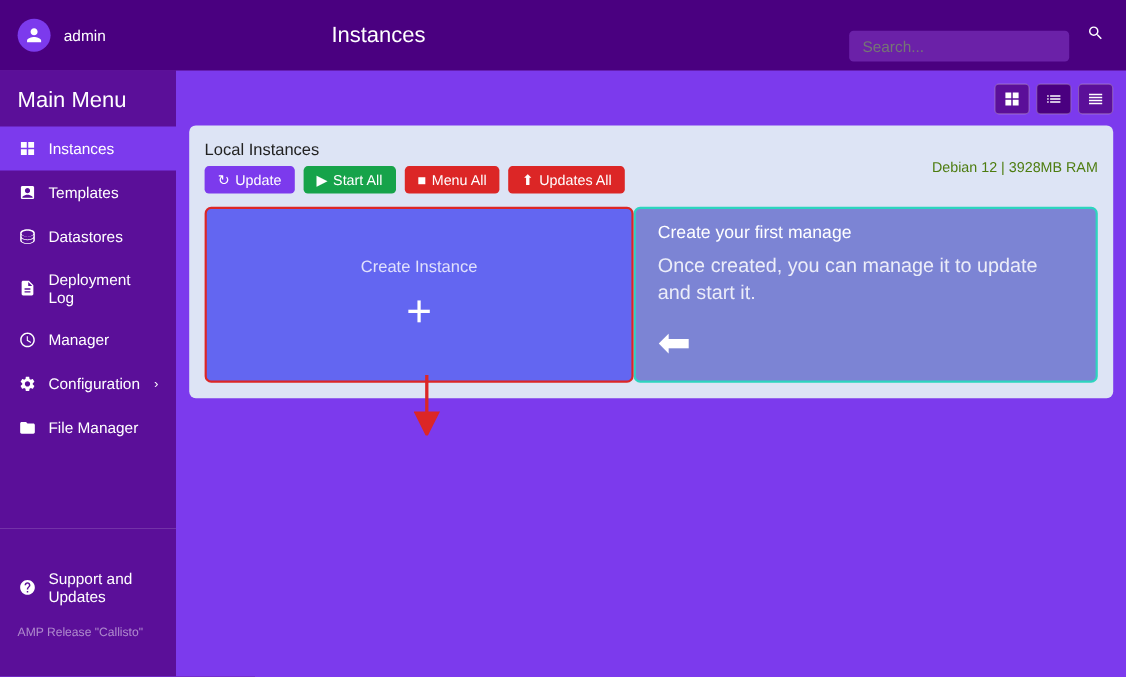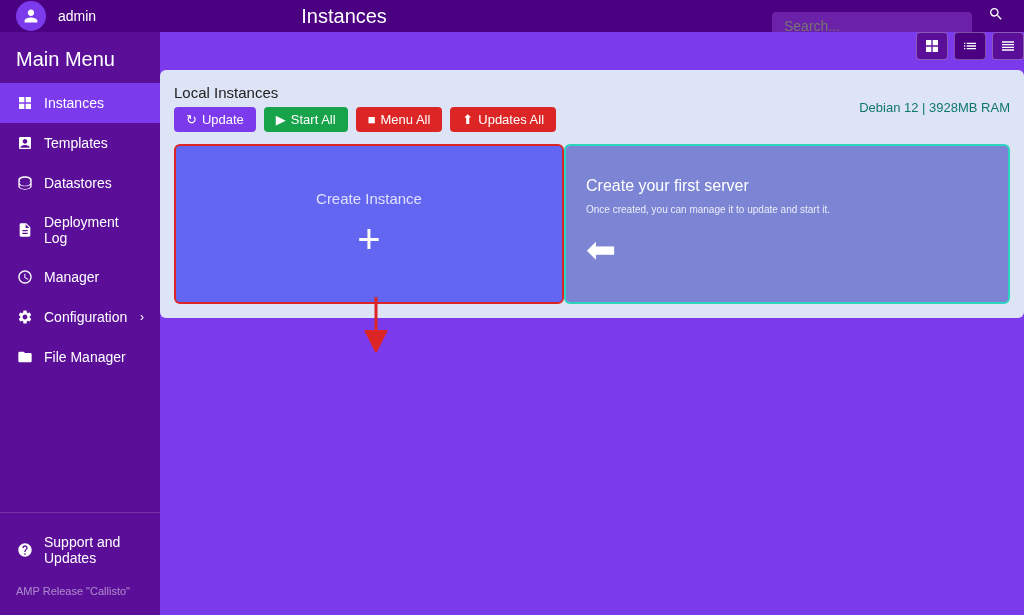--- a/index.html
+++ b/index.html
@@ -8,21 +8,21 @@
       height: 615px;
       font-family: 'Segoe UI', Arial, sans-serif;
       background: #6b21a8;
       overflow: hidden;
       display: flex;
       flex-direction: column;
     }
 
     
     .topbar {
-      height: 32px;
+      height: 64px;
       background: #4a0080;
       display: flex;
       align-items: center;
       padding: 0 16px;
       gap: 12px;
       flex-shrink: 0;
     }
     .topbar-avatar {
       width: 30px;
       height: 30px;
@@ -109,33 +109,34 @@
       flex-shrink: 0;
     }
     .sidebar-chevron {
       margin-left: auto;
       font-size: 12px;
     }
     .sidebar-spacer {
       flex: 1;
     }
     .sidebar-bottom {
-      padding: 10px 0;
+      padding: 26px 0;
       border-top: 1px solid rgba(255,255,255,0.15);
     }
     .sidebar-version {
       color: rgba(255,255,255,0.5);
       font-size: 11px;
       padding: 8px 16px;
     }
 
     
     .content {
       flex: 1;
       background: #7c3aed;
+      padding: 12px;
       overflow: auto;
     }
     .content-header {
       display: flex;
       justify-content: flex-end;
       gap: 6px;
       margin-bottom: 10px;
     }
     .view-btn {
       width: 32px;
@@ -166,21 +167,21 @@
       justify-content: space-between;
       margin-bottom: 12px;
     }
     .instances-panel-title {
       font-size: 15px;
       color: #222;
       font-weight: 500;
     }
     .instances-panel-info {
       font-size: 13px;
-      color: #0f766e;
+      color: #4d7c0f;
       text-align: right;
       line-height: 1.5;
     }
     .panel-actions {
       display: flex;
       gap: 8px;
       margin-top: 6px;
     }
     .action-btn {
       display: flex;
@@ -255,21 +256,21 @@
       justify-content: center;
       gap: 8px;
     }
     .info-card-title {
       color: white;
       font-size: 16px;
       font-weight: 500;
     }
     .info-card-desc {
       color: rgba(255,255,255,0.85);
-      font-size: 10px;
+      font-size: 18px;
       line-height: 1.4;
     }
     .info-card-arrow {
       font-size: 36px;
       color: white;
       margin-top: 4px;
     }
 
     
     svg {
@@ -439,20 +440,20 @@
             <defs>
               <marker id="arrowhead" markerWidth="8" markerHeight="8" refX="4" refY="4" orient="auto">
                 <path d="M0,0 L8,4 L0,8 Z" fill="#dc2626"></path>
               </marker>
             </defs>
             <line x1="30" y1="5" x2="30" y2="50" stroke="#dc2626" stroke-width="3" marker-end="url(#arrowhead)"></line>
           </svg>
         </div>
 
         <div class="info-card">
-          <div class="info-card-title">Create your first server</div>
+          <div class="info-card-title">Create your first manage</div>
           <div class="info-card-desc">Once created, you can manage it to update and start it.</div>
           <div class="info-card-arrow">⬅</div>
         </div>
       </div>
     </div>
   </div>
 </div>
 
 </body></html>

